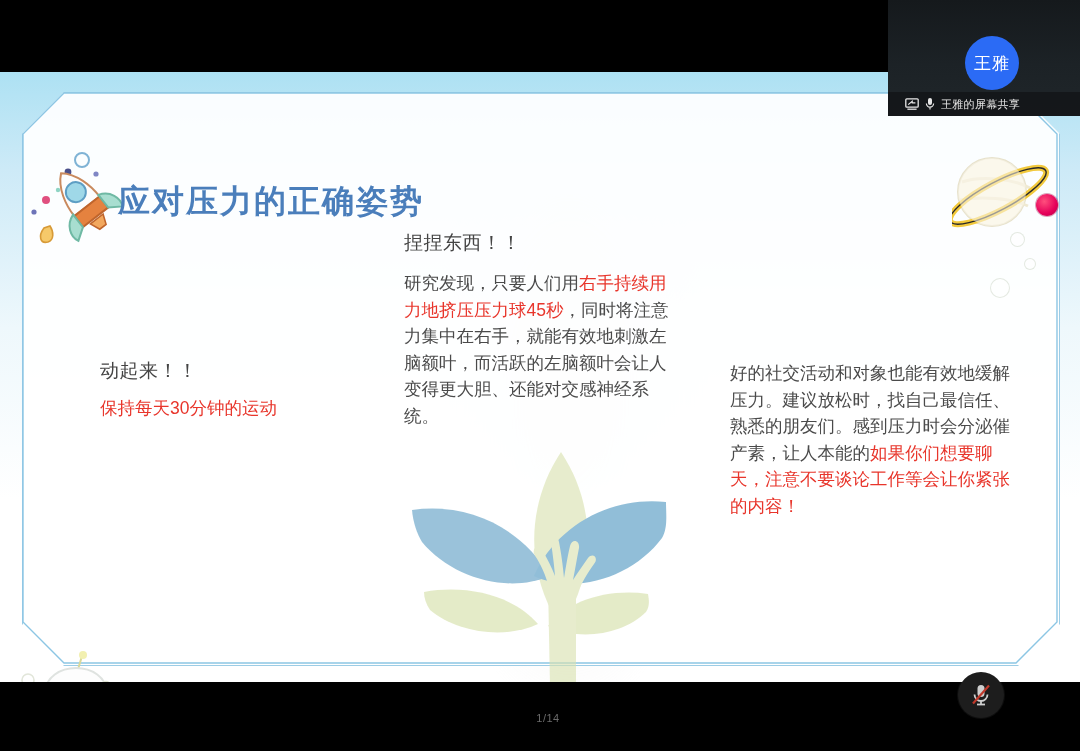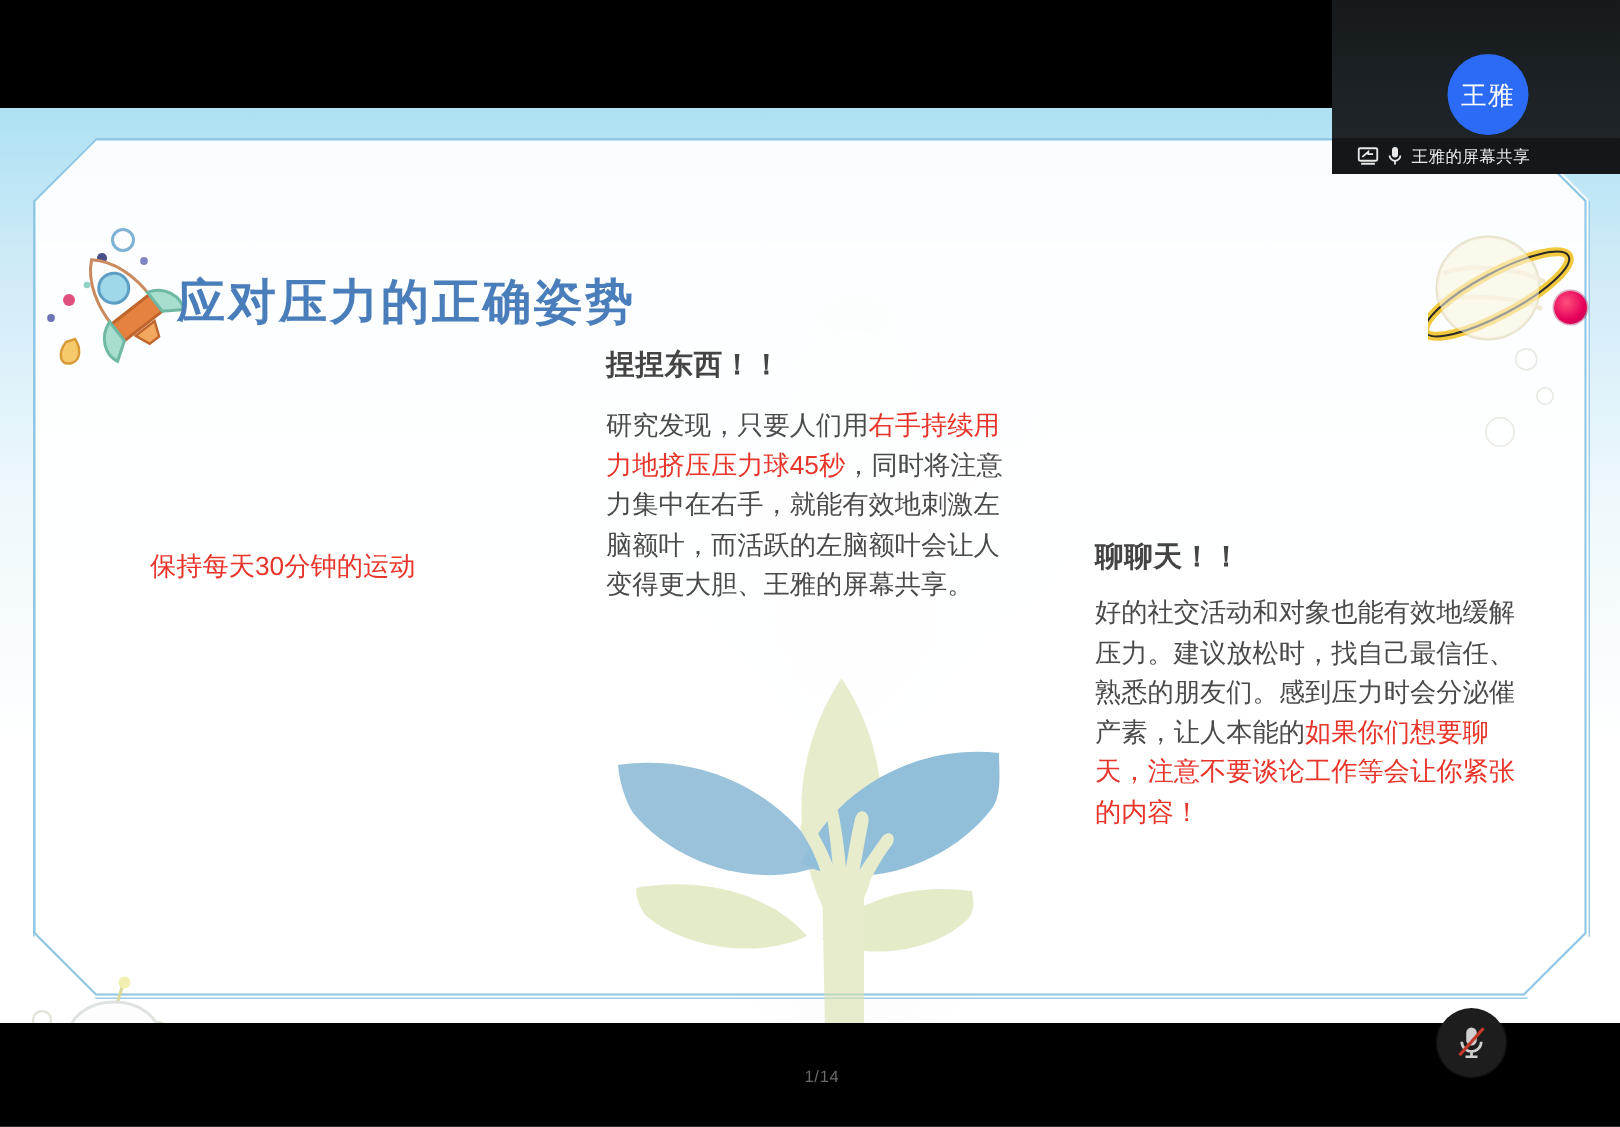--- a/index.html
+++ b/index.html
@@ -42,21 +42,21 @@
           box-shadow:0 0 0 1px rgba(150,0,60,.35);}
   .bub{position:absolute;border-radius:50%;border:1.5px solid rgba(205,215,200,.55);background:rgba(255,255,255,.35);}
 
   
   #title{position:absolute;left:118px;top:108px;
          font-size:32px;font-weight:bold;color:#4a7ebb;letter-spacing:2px;
          white-space:nowrap;}
 
   
   .col{position:absolute;}
-  .col-head{font-size:19px;font-weight:bold;color:#444;margin-bottom:11px;letter-spacing:.5px;}
+  .col-head{font-size:19px;font-weight:normal;color:#444;margin-bottom:11px;letter-spacing:.5px;}
   .col-body{font-size:17.5px;line-height:1.52;color:#4a4a4a;}
   .hl{color:#e8352b;}
 
   #colA{left:100px;top:286px;width:232px;}
   #colB{left:404px;top:158px;width:276px;}
   #colC{left:730px;top:286px;width:282px;}
   #colB .col-body{margin-top:14px;}
   #colC .col-body{margin-top:2px;}
   #colA .col-body{margin-top:6px;}
 
@@ -173,30 +173,30 @@
       </svg>
     </div>
     <div id="reddot"></div>
     <div class="bub" style="left:1010px;top:160px;width:13px;height:13px;"></div>
     <div class="bub" style="left:1024px;top:186px;width:10px;height:10px;"></div>
     <div class="bub" style="left:990px;top:206px;width:18px;height:18px;"></div>
 
     <div id="title">应对压力的正确姿势</div>
 
     <div class="col" id="colA">
+      <div class="col-head">动起来！！</div>
       <div class="col-body"><span class="hl">保持每天30分钟的运动</span><br></div>
     </div>
 
     <div class="col" id="colB">
       <div class="col-head">捏捏东西！！</div>
-      <div class="col-body"><span>研究发现，只要人们用</span><span class="hl">右手持续用力地挤压压力球45秒</span><span>，同时将注意力集中在右手，就能有效地刺激左脑额叶，而活跃的左脑额叶会让人变得更大胆、王雅的屏幕共享。</span></div>
+      <div class="col-body"><span>研究发现，只要人们用</span><span class="hl">右手持续用力地挤压压力球45秒</span><span>，同时将注意力集中在右手，就能有效地刺激左脑额叶，而活跃的左脑额叶会让人变得更大胆、还能对交感神经系统。</span></div>
     </div>
 
     <div class="col" id="colC">
-      <div class="col-head">聊聊天！！</div>
       <div class="col-body"><span>好的社交活动和对象也能有效地缓解压力。建议放松时，找自己最信任、熟悉的朋友们。感到压力时会分泌催产素，让人本能的</span><span class="hl">如果你们想要聊天，注意不要谈论工作等会让你紧张的内容！</span></div>
     </div>
   </div>
 
   <div id="pageind">1/14</div>
 
   <div id="mutebtn">
     <svg width="22" height="24" viewBox="0 0 22 24">
       <rect x="7.5" y="2" width="7" height="12" rx="3.5" fill="#cfcfcf"></rect>
       <path d="M4.5 11.5 a6.5 6.5 0 0 0 13 0" fill="none" stroke="#cfcfcf" stroke-width="1.8"></path>

